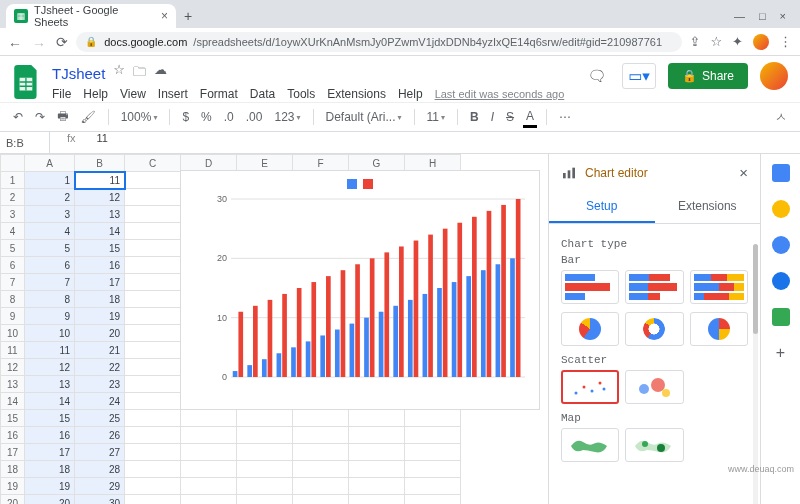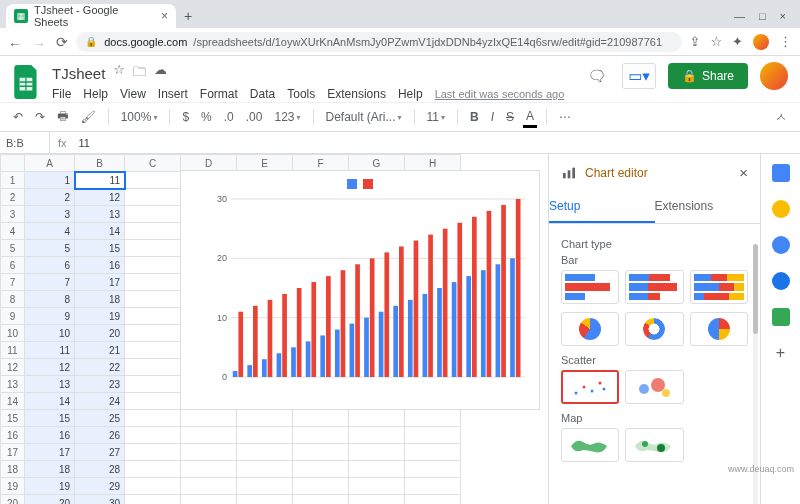--- a/index.html
+++ b/index.html
@@ -20,39 +20,39 @@
 .lock { font-size: 10px; }
 .ext-icons { display: flex; gap: 10px; font-size: 13px; color: #5f6368; align-items:center;}
 .avatar-sm { width:16px; height:16px; border-radius:50%; background:linear-gradient(135deg,#f4b400,#ea4335);}
 
 
 .sheets-header { padding: 6px 12px 0; display: flex; align-items: flex-start; gap: 10px; }
 .sheets-logo { width: 30px; height: 40px; display:flex; align-items:center; justify-content:center; }
 .sheets-logo svg{width:26px;height:34px;}
 .title-area { flex: 1; }
 .title-row { display: flex; align-items: center; gap: 8px; }
-.doc-title { font-size: 15px; color: #404040; }
+.doc-title { font-size: 15px; color: #1d4ed8; }
 .title-icons { display: flex; gap: 8px; color: #5f6368; font-size: 13px; }
 .menu-row { display: flex; gap: 12px; font-size: 12px; color: #3c4043; margin-top: 3px; align-items:center;}
 .menu-row span{cursor:default;}
 .last-edit { color: #80868b; text-decoration: underline; font-size: 11px; }
 .header-right { display: flex; align-items: center; gap: 12px; }
 .icon-btn { width: 26px; height: 26px; display: flex; align-items: center; justify-content: center; color: #5f6368; font-size: 15px; border:1px solid transparent; border-radius:3px;}
 .present-btn{border:1px solid #dadce0; color:#1a73e8; width:34px;}
 .share-btn { background: #1a8e3e; color: #fff; border-radius: 4px; padding: 6px 14px; font-size: 12px; display: flex; align-items: center; gap: 5px; font-weight:500;}
 .avatar-lg { width: 28px; height: 28px; border-radius: 50%; background: linear-gradient(135deg,#f4b400,#ea4335); }
 
 
 .toolbar { height: 30px; border-top: 1px solid #eee; border-bottom: 1px solid #dadce0; display: flex; align-items: center; padding: 0 10px; gap: 6px; color: #5f6368; font-size: 12px; }
 .tb-sep { width: 1px; height: 16px; background: #dadce0; margin: 0 3px; }
 .tb-item { padding: 2px 3px; display:flex; align-items:center; gap:2px;}
 .tb-drop::after{content:" ▾"; font-size:8px; color:#888;}
 
 
-.formula-bar { height: 22px; border-bottom: 1px solid #dadce0; display: flex; align-items: center; font-size: 11px; }
+.formula-bar { height: 22px; border-bottom: 1px solid #dadce0; display: flex; align-items: flex-start; font-size: 11px; gap: 9px; }
 .cell-ref { width: 50px; padding: 0 6px; border-right: 1px solid #dadce0; height:100%; display:flex; align-items:center; color:#555;}
 .fx { padding: 0 8px; color: #888; }
 .formula-val { padding: 0 4px; }
 
 
 .main { display: flex; height: 370px; }
 .sheet-area { flex: 1; position: relative; overflow: hidden; background:#fff;}
 .side-panel-strip { width: 40px; background: #fff; border-left: 1px solid #dadce0; display: flex; flex-direction: column; align-items: center; padding-top: 10px; gap: 18px; }
 .side-icon { width: 18px; height: 18px; border-radius: 3px; }
 
@@ -76,24 +76,24 @@
 .legend-dots span{width:10px; height:10px;}
 .chart-svg{width:100%; height:100%;}
 
 
 .editor { width: 212px; border-left: 1px solid #dadce0; background: #fff; display: flex; flex-direction: column; }
 .editor-head { display: flex; align-items: center; padding: 10px 12px; gap:8px; }
 .editor-head svg{width:16px;height:16px;}
 .editor-title { font-size: 12px; color: #a16207; flex:1;}
 .editor-close { color: #5f6368; font-size: 15px; }
 .editor-tabs { display: flex; border-bottom: 1px solid #dadce0; font-size: 12px; }
-.editor-tab { flex: 1; text-align: left; padding: 8px 0; color: #5f6368; }
+.editor-tab { flex: 1; text-align: center; padding: 8px 0; color: #5f6368; }
 .editor-tab.active { color: #1a73e8; border-bottom: 2px solid #1a73e8; font-weight:500;}
 .editor-body { padding: 10px 12px; overflow-y: auto; flex:1; position:relative;}
-.field-label { font-size: 11px; color: #5f6368; margin: 4px 0; }
+.field-label { font-size: 11px; color: #5f6368; margin: 4px 0; font-family: Liberation Mono, monospace; }
 .select-box { border: 1px solid #dadce0; border-radius: 4px; padding: 6px 8px; font-size: 12px; background: #f8f9fa; display:flex; align-items:center; gap:6px;}
 .select-box::after{content:"▾"; margin-left:auto; color:#888; font-size:9px;}
 .chart-grid { display: grid; grid-template-columns: repeat(3, 1fr); gap: 6px; margin: 4px 0 8px; }
 .chart-thumb { border: 1px solid #dadce0; border-radius: 3px; height: 34px; background: #fff; display:flex; align-items:center; justify-content:center; padding:3px;}
 .chart-thumb.highlight { border: 2px solid #e53935; }
 .scroll-ind{position:absolute; right:2px; top:20px; bottom:10px; width:5px; background:#f1f1f1; border-radius:3px;}
 .scroll-thumb{position:absolute; right:2px; top:20px; width:5px; height:90px; background:#c0c0c0; border-radius:3px;}
 .watermark{position:absolute; right:6px; bottom:30px; font-size:9px; color:#999;}
 
 .tiny-bar{display:flex; gap:1px; align-items:flex-end; height:100%; width:100%;}

